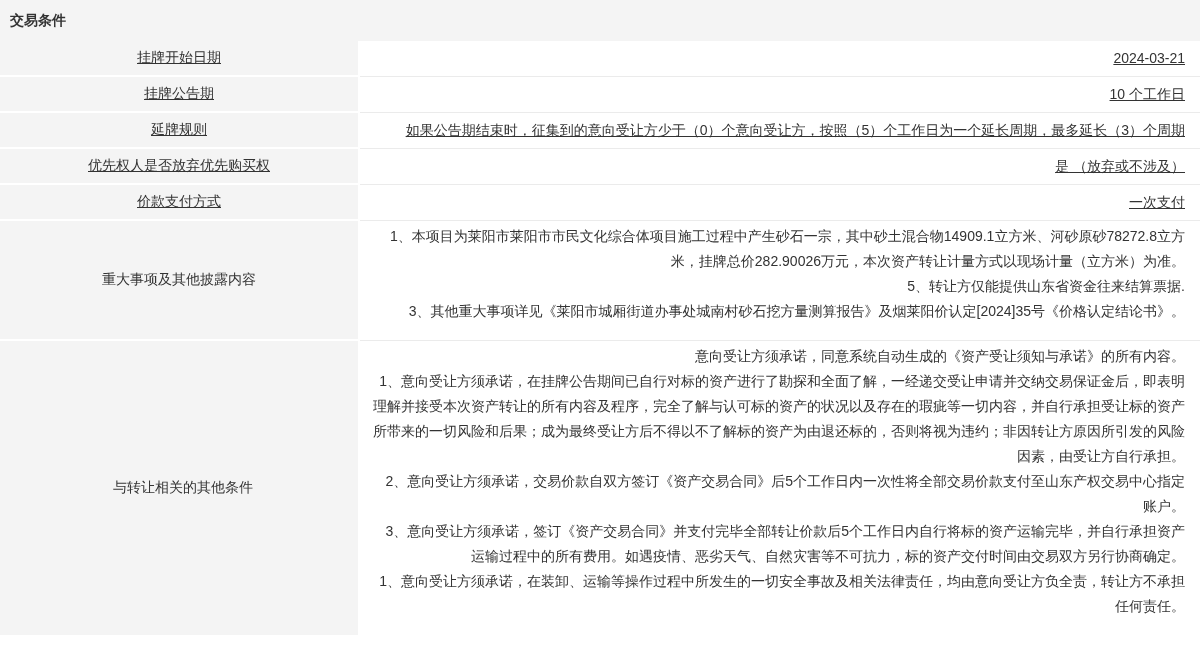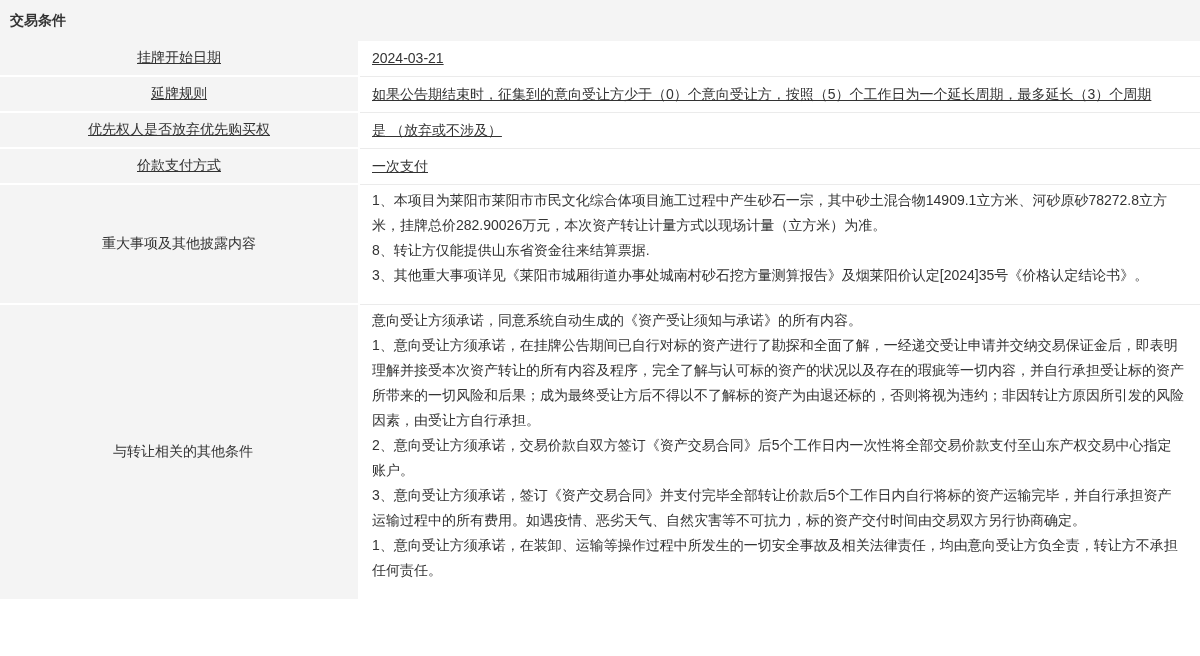--- a/index.html
+++ b/index.html
@@ -27,21 +27,21 @@
     color: #333333;
     padding-left: 10px;
     box-sizing: border-box;
   }
   table.cond-table {
     width: 1200px;
     border-collapse: separate;
     border-spacing: 0;
     table-layout: fixed;
   }
-  td { vertical-align: middle; }
+  td { vertical-align: middle; text-align: right; }
   td.label {
     width: 360px;
     background: var(--band-bg, #f4f4f4);
     border-right: 2px solid #ffffff;
     border-bottom: 2px solid #ffffff;
     text-align: center;
     color: #333333;
     font-size: 14px;
     padding: 0 6px;
     box-sizing: border-box;
@@ -66,20 +66,26 @@
   <div class="section-header">交易条件</div>
   <table class="cond-table">
     <tbody id="rows-body">
         <tr class="single">
           <td class="label">挂牌开始日期</td>
           <td class="value">
             <div class="para">2024-03-21</div>
           </td>
         </tr>
         <tr class="single">
+          <td class="label">挂牌公告期</td>
+          <td class="value">
+            <div class="para">10 个工作日</div>
+          </td>
+        </tr>
+        <tr class="single">
           <td class="label">延牌规则</td>
           <td class="value">
             <div class="para">如果公告期结束时，征集到的意向受让方少于（0）个意向受让方，按照（5）个工作日为一个延长周期，最多延长（3）个周期</div>
           </td>
         </tr>
         <tr class="single">
           <td class="label">优先权人是否放弃优先购买权</td>
           <td class="value">
             <div class="para">是 （放弃或不涉及）</div>
           </td>
@@ -87,21 +93,21 @@
         <tr class="single">
           <td class="label">价款支付方式</td>
           <td class="value">
             <div class="para">一次支付</div>
           </td>
         </tr>
         <tr class="multi">
           <td class="label">重大事项及其他披露内容</td>
           <td class="value">
             <div class="para">1、本项目为莱阳市莱阳市市民文化综合体项目施工过程中产生砂石一宗，其中砂土混合物14909.1立方米、河砂原砂78272.8立方米，挂牌总价282.90026万元，本次资产转让计量方式以现场计量（立方米）为准。</div>
-            <div class="para">8、转让方仅能提供山东省资金往来结算票据.</div>
+            <div class="para">5、转让方仅能提供山东省资金往来结算票据.</div>
             <div class="para">3、其他重大事项详见《莱阳市城厢街道办事处城南村砂石挖方量测算报告》及烟莱阳价认定[2024]35号《价格认定结论书》。</div>
           </td>
         </tr>
         <tr class="multi">
           <td class="label">与转让相关的其他条件</td>
           <td class="value">
             <div class="para">意向受让方须承诺，同意系统自动生成的《资产受让须知与承诺》的所有内容。</div>
             <div class="para">1、意向受让方须承诺，在挂牌公告期间已自行对标的资产进行了勘探和全面了解，一经递交受让申请并交纳交易保证金后，即表明理解并接受本次资产转让的所有内容及程序，完全了解与认可标的资产的状况以及存在的瑕疵等一切内容，并自行承担受让标的资产所带来的一切风险和后果；成为最终受让方后不得以不了解标的资产为由退还标的，否则将视为违约；非因转让方原因所引发的风险因素，由受让方自行承担。</div>
             <div class="para">2、意向受让方须承诺，交易价款自双方签订《资产交易合同》后5个工作日内一次性将全部交易价款支付至山东产权交易中心指定账户。</div>
             <div class="para">3、意向受让方须承诺，签订《资产交易合同》并支付完毕全部转让价款后5个工作日内自行将标的资产运输完毕，并自行承担资产运输过程中的所有费用。如遇疫情、恶劣天气、自然灾害等不可抗力，标的资产交付时间由交易双方另行协商确定。</div>

